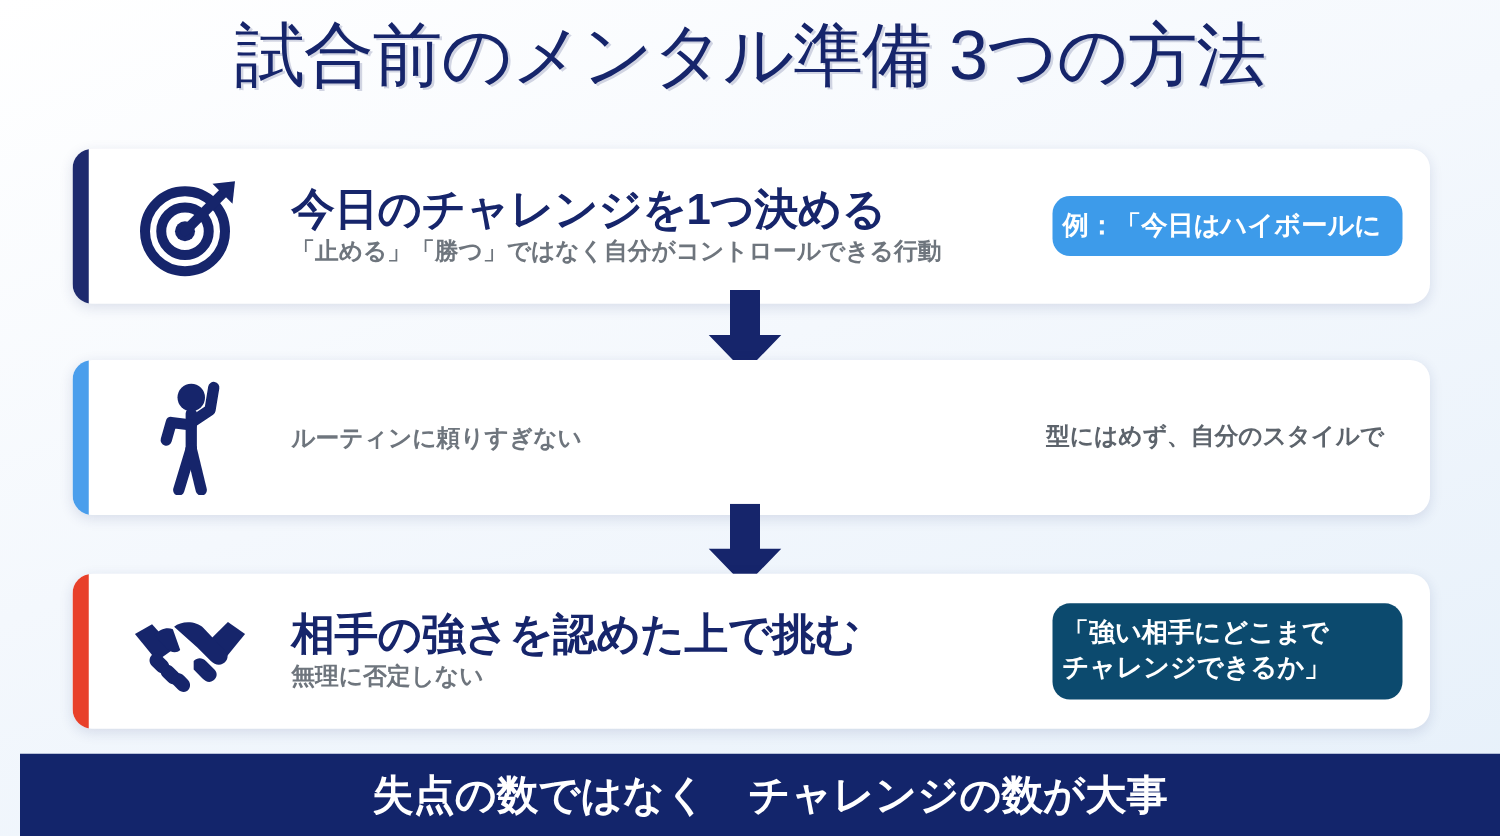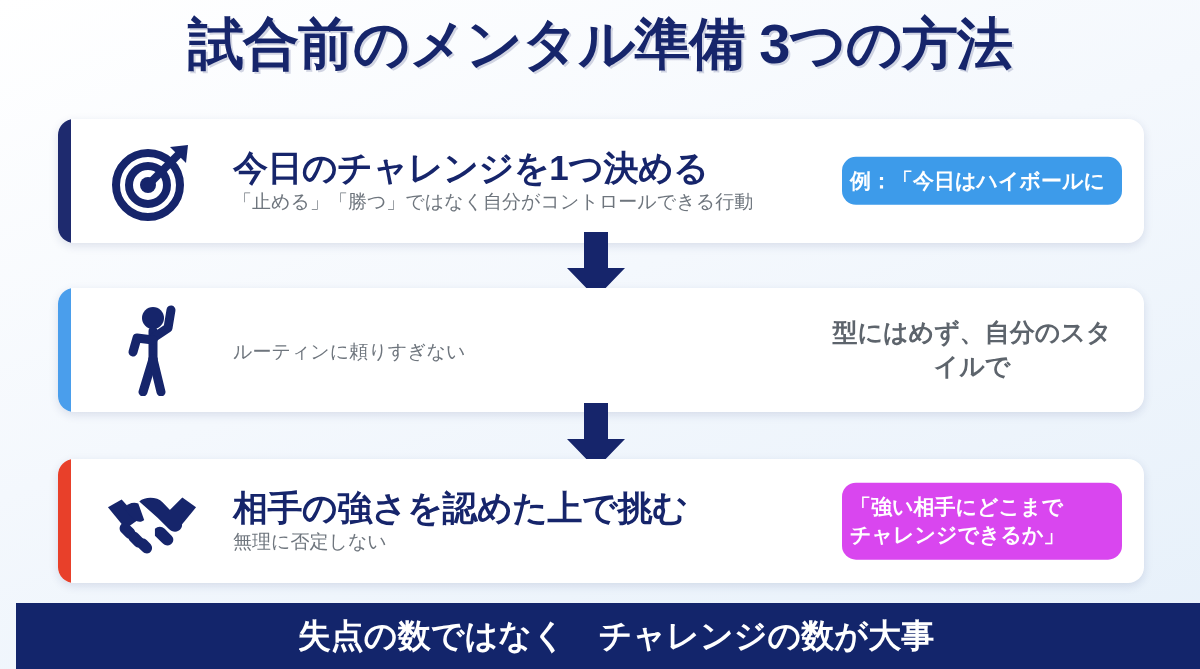--- a/index.html
+++ b/index.html
@@ -19,21 +19,21 @@
 
   
   .page-title {
     position: absolute;
     left: 0;
     top: 16px;
     width: 1200px;
     text-align: center;
     font-size: 56px;
     line-height: 1.0;
-    font-weight: 700;
+    font-weight: 400;
     color: #16256b;
     letter-spacing: -1px;
     text-shadow: 2px 2px 0 rgba(20, 35, 100, 0.18);
     white-space: nowrap;
   }
 
   
   .card {
     position: absolute;
     left: 58px;
@@ -83,21 +83,21 @@
     font-size: 35px;
     font-weight: 700;
     color: #16256b;
     line-height: 1.12;
     letter-spacing: -0.5px;
     white-space: nowrap;
   }
   .card-sub {
     margin-top: 3px;
     font-size: 19px;
-    font-weight: 400;
+    font-weight: 700;
     color: #6e757d;
     line-height: 1.25;
     white-space: nowrap;
   }
 
   
   .note-badge {
     position: absolute;
     right: 22px;
     top: 50%;
@@ -114,21 +114,21 @@
     box-sizing: border-box;
   }
   .note-plain {
     position: absolute;
     right: 22px;
     top: 50%;
     transform: translateY(-50%);
     width: 300px;
     text-align: center;
     color: #5d646c;
-    font-size: 25px;
+    font-size: 19px;
     font-weight: 700;
     line-height: 1.35;
   }
 
   
   .arrow {
     position: absolute;
     left: 565px;
     width: 62px;
     height: 66px;
@@ -239,21 +239,21 @@
         <path d="M50 44 C53 41 57 41 60 44 L67 51 C70 54 69 58 66 60 C63 62 60 61 57 58 L50 51 Z"></path>
       </g>
     </svg>
   </div>
 
   <div class="card-text">
     <div class="card-heading">相手の強さを認めた上で挑む</div>
     <div class="card-sub">無理に否定しない</div>
   </div>
 
-  <div class="note-badge" style="background:#d946ef;">
+  <div class="note-badge" style="background:#0c4a6e;">
     <div>「強い相手にどこまで</div>
     <div>チャレンジできるか」</div>
   </div>
 </div>
 
 <div class="banner">
   <div class="banner-text">失点の数ではなく　チャレンジの数が大事</div>
 </div>
 
 </body></html>

